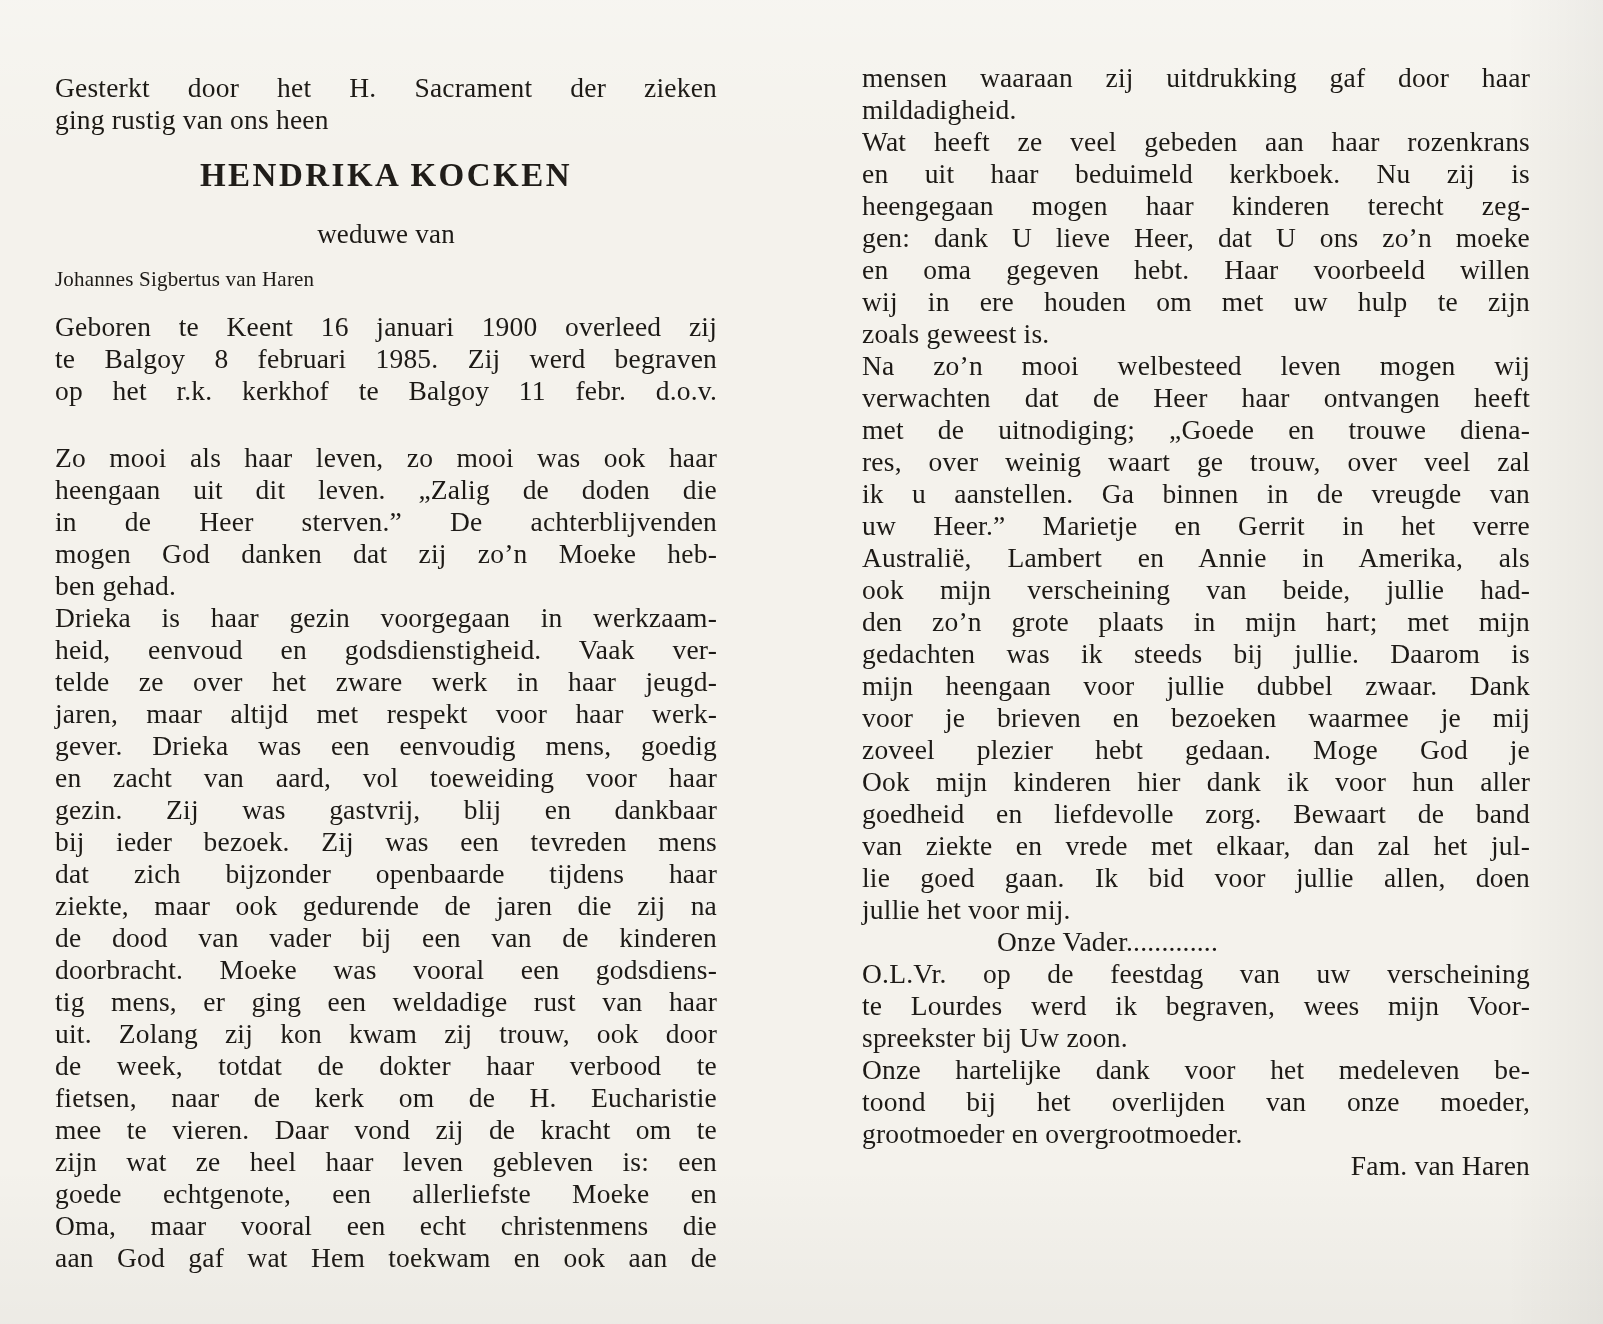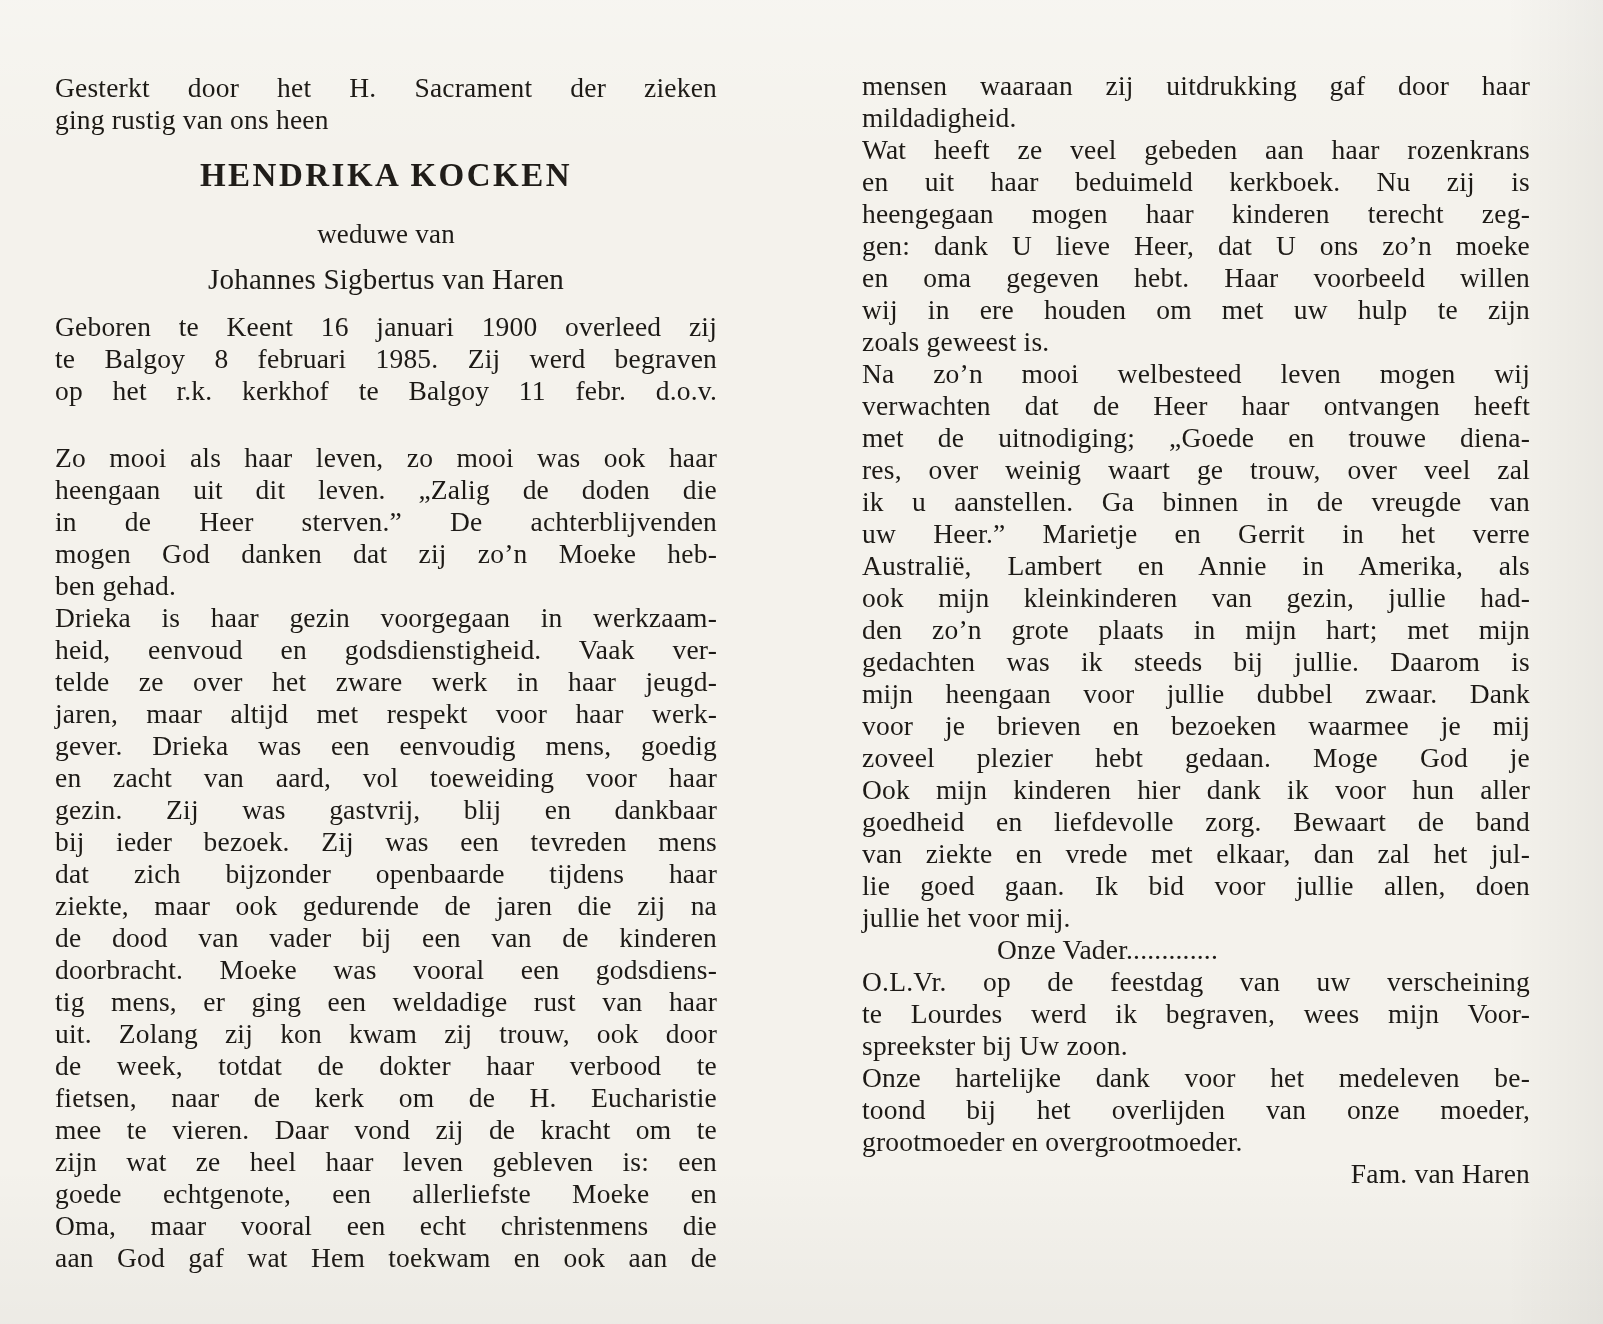--- a/index.html
+++ b/index.html
@@ -22,21 +22,21 @@
       linear-gradient(to right, rgba(0,0,0,0) 94%, rgba(0,0,0,0.045) 100%),
       linear-gradient(to bottom, rgba(255,255,255,0.25) 0%, rgba(0,0,0,0) 12%, rgba(0,0,0,0) 88%, rgba(0,0,0,0.03) 100%);
   }
   .col {
     position: absolute;
     font-size: 27.5px;
     line-height: 32px;
     letter-spacing: 0.2px;
   }
   .col-left  { left: 55px;  top: 72px; width: 662px; }
-  .col-right { left: 862px; top: 70px; width: 668px; }
+  .col-right { left: 862px; top: 62px; width: 668px; }
 
   .tline {
     text-align: justify;
     text-align-last: justify;
     white-space: nowrap;
   }
   .tline.ragged {
     text-align: right;
     text-align-last: left;
   }
@@ -55,23 +55,23 @@
     color: #201d19;
   }
   .relation {
     margin-top: 26px;
     font-size: 27px;
     line-height: 30px;
     text-align: center;
   }
   .spouse {
     margin-top: 14px;
-    font-size: 29px;
+    font-size: 21px;
     line-height: 32px;
-    text-align: center;
+    text-align: left;
   }
   .dates { margin-top: 16px; }
   .body-block { margin-top: 35px; }
 
   .thanks { }
   .signature {
     text-align: right;
     line-height: 32px;
   }
 </style>
@@ -139,21 +139,21 @@
         <div class="tline">en oma gegeven hebt. Haar voorbeeld willen</div>
         <div class="tline">wij in ere houden om met uw hulp te zijn</div>
         <div class="tline ragged">zoals geweest is.</div>
         <div class="tline">Na zo’n mooi welbesteed leven mogen wij</div>
         <div class="tline">verwachten dat de Heer haar ontvangen heeft</div>
         <div class="tline">met de uitnodiging; „Goede en trouwe diena-</div>
         <div class="tline">res, over weinig waart ge trouw, over veel zal</div>
         <div class="tline">ik u aanstellen. Ga binnen in de vreugde van</div>
         <div class="tline">uw Heer.” Marietje en Gerrit in het verre</div>
         <div class="tline">Australië, Lambert en Annie in Amerika, als</div>
-        <div class="tline">ook mijn kleinkinderen van gezin, jullie had-</div>
+        <div class="tline">ook mijn verscheining van beide, jullie had-</div>
         <div class="tline">den zo’n grote plaats in mijn hart; met mijn</div>
         <div class="tline">gedachten was ik steeds bij jullie. Daarom is</div>
         <div class="tline">mijn heengaan voor jullie dubbel zwaar. Dank</div>
         <div class="tline">voor je brieven en bezoeken waarmee je mij</div>
         <div class="tline">zoveel plezier hebt gedaan. Moge God je</div>
         <div class="tline">Ook mijn kinderen hier dank ik voor hun aller</div>
         <div class="tline">goedheid en liefdevolle zorg. Bewaart de band</div>
         <div class="tline">van ziekte en vrede met elkaar, dan zal het jul-</div>
         <div class="tline">lie goed gaan. Ik bid voor jullie allen, doen</div>
         <div class="tline ragged">jullie het voor mij.</div>

